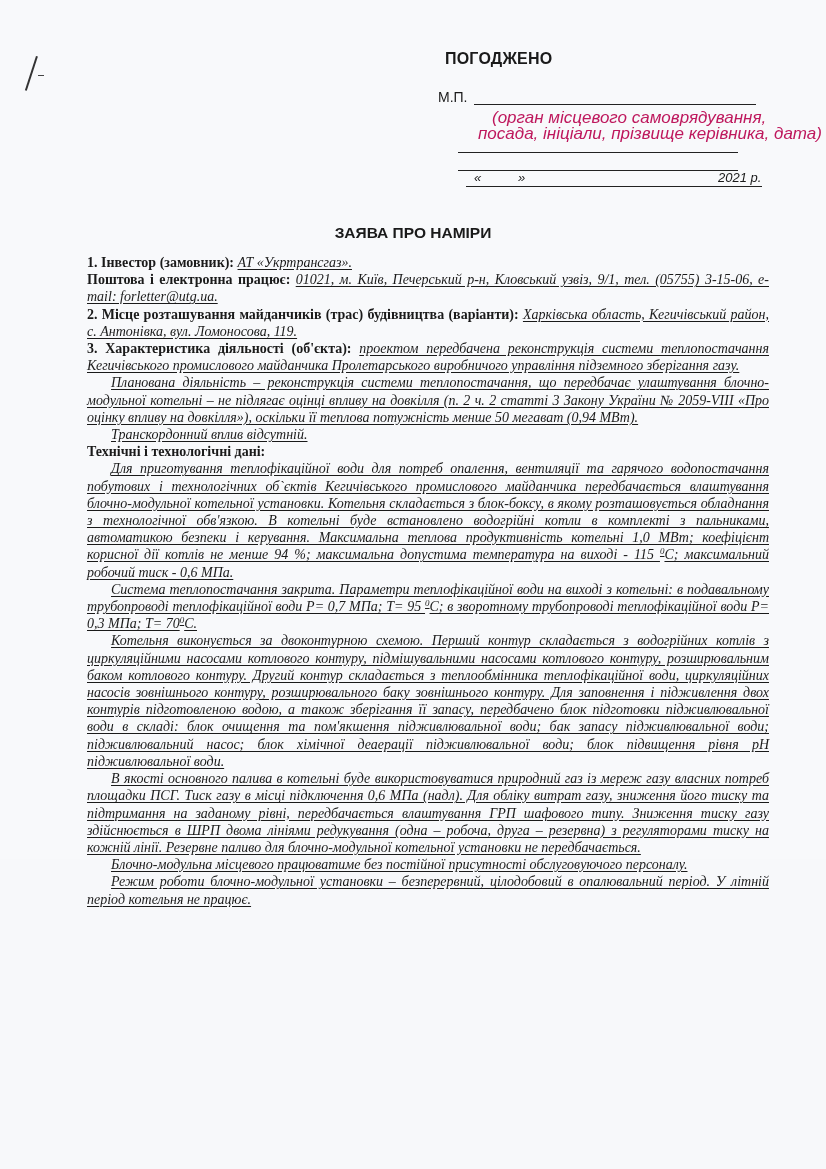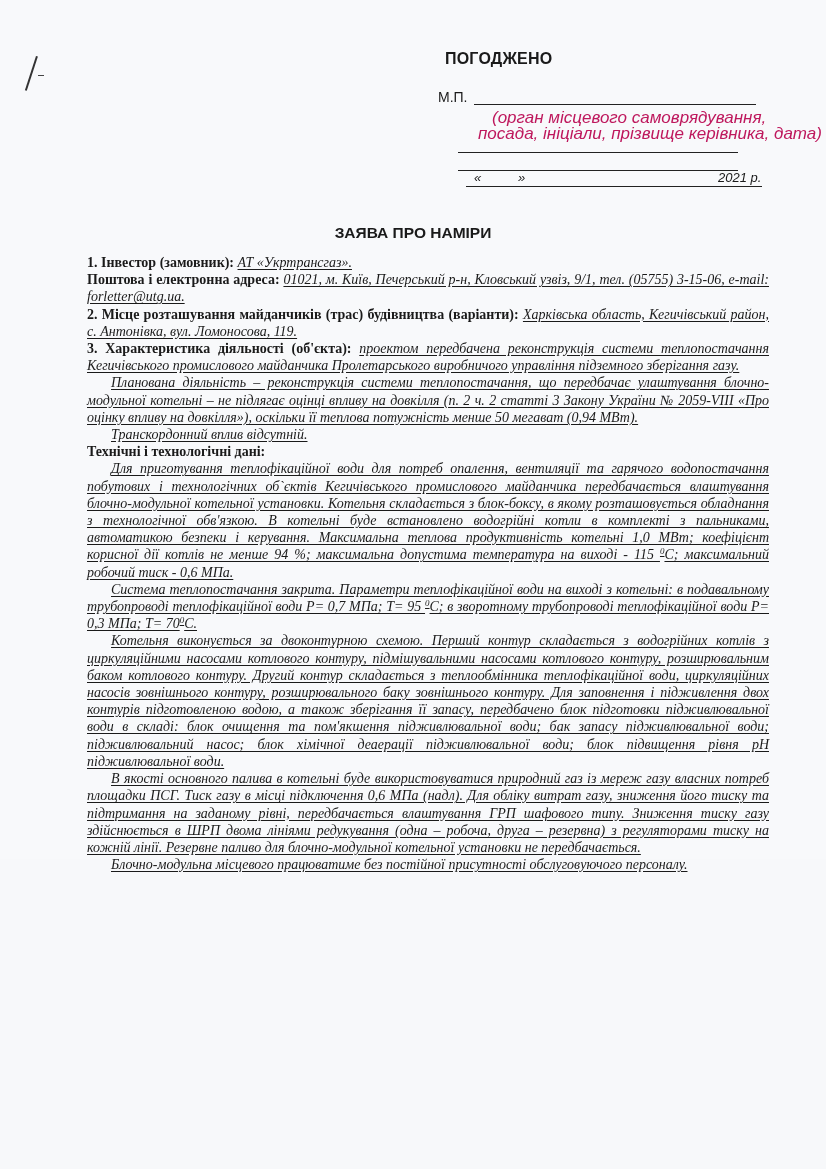--- a/index.html
+++ b/index.html
@@ -69,21 +69,21 @@
   </div>
 
   <div class="doc-title">ЗАЯВА ПРО НАМІРИ</div>
 
   <div class="body">
     <p>
       <span class="b">1. Інвестор (замовник):</span>
       <span class="u">АТ «Укртрансгаз».</span>
     </p>
     <p>
-      <span class="b">Поштова і електронна адреса:</span>
+      <span class="b">Поштова і електронна працює:</span>
       <span class="u">01021, м. Київ, Печерський р-н, Кловський узвіз, 9/1, тел. (05755) 3-15-06, e-mail: forletter@utg.ua.</span>
     </p>
     <p>
       <span class="b">2. Місце розташування майданчиків (трас) будівництва (варіанти):</span>
       <span class="u">Харківська область, Кегичівський район, с. Антонівка, вул. Ломоносова, 119.</span>
     </p>
     <p>
       <span class="b">3. Характеристика діяльності (об'єкта):</span>
       <span class="u">проектом передбачена реконструкція системи теплопостачання Кегичівського промислового майданчика Пролетарського виробничого управління підземного зберігання газу.</span>
     </p>
@@ -102,14 +102,17 @@
     </p>
     <p class="ind">
       <span class="u">Котельня виконується за двоконтурною схемою. Перший контур складається з водогрійних котлів з циркуляційними насосами котлового контуру, підмішувальними насосами котлового контуру, розширювальним баком котлового контуру. Другий контур складається з теплообмінника теплофікаційної води, циркуляційних насосів зовнішнього контуру, розширювального баку зовнішнього контуру. Для заповнення і підживлення двох контурів підготовленою водою, а також зберігання її запасу, передбачено блок підготовки підживлювальної води в складі: блок очищення та пом'якшення підживлювальної води; бак запасу підживлювальної води; підживлювальний насос; блок хімічної деаерації підживлювальної води; блок підвищення рівня рН підживлювальної води.</span>
     </p>
     <p class="ind">
       <span class="u">В якості основного палива в котельні буде використовуватися природний газ із мереж газу власних потреб площадки ПСГ. Тиск газу в місці підключення 0,6 МПа (надл). Для обліку витрат газу, зниження його тиску та підтримання на заданому рівні, передбачається влаштування ГРП шафового типу. Зниження тиску газу здійснюється в ШРП двома лініями редукування (одна – робоча, друга – резервна) з регуляторами тиску на кожній лінії. Резервне паливо для блочно-модульної котельної установки не передбачається.</span>
     </p>
     <p class="ind">
       <span class="u">Блочно-модульна місцевого працюватиме без постійної присутності обслуговуючого персоналу.</span>
     </p>
+    <p class="ind">
+      <span class="u">Режим роботи блочно-модульної установки – безперервний, цілодобовий в опалювальний період. У літній період котельня не працює.</span>
+    </p>
   </div>
 </div>
 
 </body></html>

